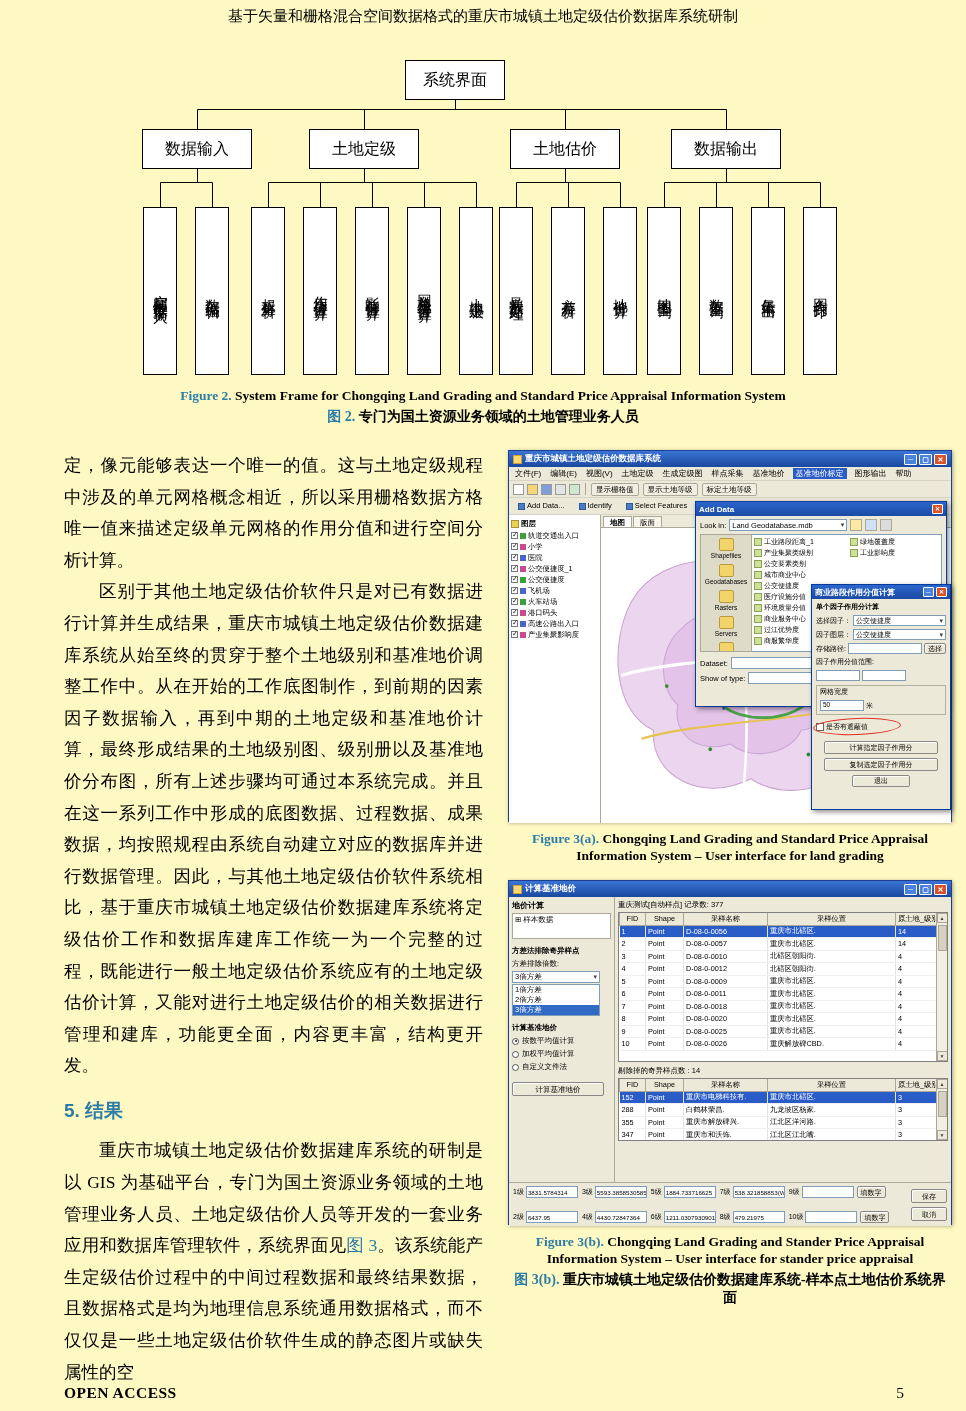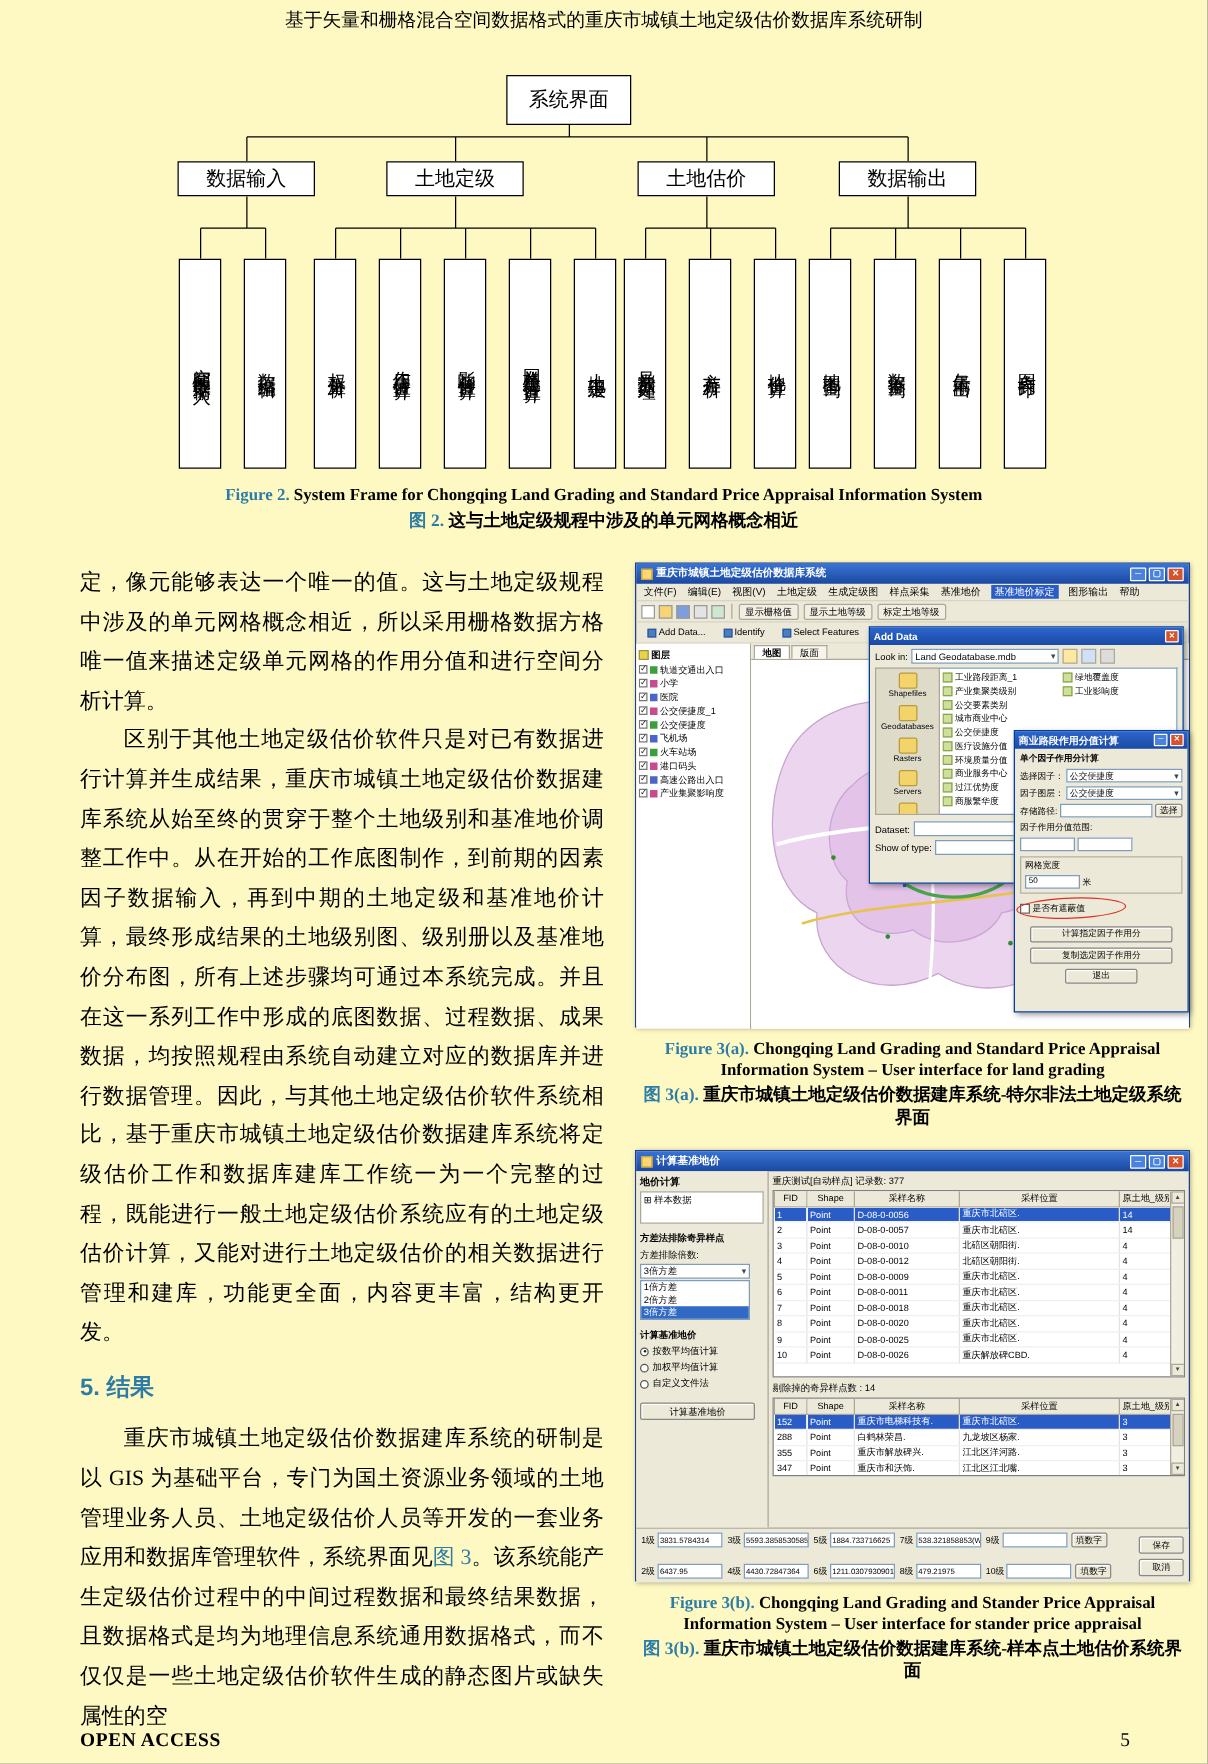--- a/index.html
+++ b/index.html
@@ -11,21 +11,21 @@
   
   .header-title { position:absolute; top:7px; left:0; width:100%; text-align:center; font-size:15px; }
   .footer { position:absolute; left:64px; right:62px; top:1384px; display:flex; justify-content:space-between; font-size:15.5px; }
   .footer-left { font-weight:bold; letter-spacing:0.5px; }
 
   
   .flowchart { position:absolute; top:52px; left:0; width:966px; height:332px; }
   .fc-lines { position:absolute; left:0; top:0; }
   .fc-box { position:absolute; border:1px solid #000; background:#fff; display:flex; align-items:center; justify-content:center; font-size:16px; }
   .fc-root { left:405px; top:8px; width:100px; height:40px; }
-  .fc-l2 { top:77px; width:110px; height:28px; }
+  .fc-l2 { top:77px; width:110px; height:40px; }
   .fc-children { position:absolute; top:155px; display:flex; gap:18px; }
   .fc-children .fc-box { position:static; }
   .fc-vbox { width:34px; height:168px; writing-mode:vertical-rl; text-orientation:upright; font-size:14.5px; letter-spacing:2px; }
 
   .fig2-captions { position:absolute; top:388px; left:0; width:100%; text-align:center; }
   .cap-en { font-size:13.5px; font-weight:bold; }
   .cap-cn { font-size:14px; font-weight:bold; margin-top:4px; }
   .fig-cap { text-align:center; margin-top:8px; }
   .fig-cap .cap-en { line-height:17px; }
   .fig-cap .cap-cn { line-height:18px; }
@@ -218,21 +218,21 @@
 
     <div class="fc-box fc-vbox">地图查询</div>
         <div class="fc-box fc-vbox">数据查询</div>
         <div class="fc-box fc-vbox">矢量输出</div>
         <div class="fc-box fc-vbox">图表打印</div>
       </div>
   </div>
 
   <div class="fig2-captions">
     <div class="cap-en"><span class="accent">Figure 2.</span> <span>System Frame for Chongqing Land Grading and Standard Price Appraisal Information System</span></div>
-    <div class="cap-cn"><span class="accent">图 2.</span> <span>这与土地定级规程中涉及的单元网格概念相近</span></div>
+    <div class="cap-cn"><span class="accent">图 2.</span> <span>专门为国土资源业务领域的土地管理业务人员</span></div>
   </div>
 
   <div class="col-left">
     <p class="body-para">定，像元能够表达一个唯一的值。这与土地定级规程中涉及的单元网格概念相近，所以采用栅格数据方格唯一值来描述定级单元网格的作用分值和进行空间分析计算。</p>
     <p class="body-para indent">区别于其他土地定级估价软件只是对已有数据进行计算并生成结果，重庆市城镇土地定级估价数据建库系统从始至终的贯穿于整个土地级别和基准地价调整工作中。从在开始的工作底图制作，到前期的因素因子数据输入，再到中期的土地定级和基准地价计算，最终形成结果的土地级别图、级别册以及基准地价分布图，所有上述步骤均可通过本系统完成。并且在这一系列工作中形成的底图数据、过程数据、成果数据，均按照规程由系统自动建立对应的数据库并进行数据管理。因此，与其他土地定级估价软件系统相比，基于重庆市城镇土地定级估价数据建库系统将定级估价工作和数据库建库工作统一为一个完整的过程，既能进行一般土地定级估价系统应有的土地定级估价计算，又能对进行土地定级估价的相关数据进行管理和建库，功能更全面，内容更丰富，结构更开发。</p>
     <h2 class="section-heading accent">5. 结果</h2>
     <p class="body-para indent"><span>重庆市城镇土地定级估价数据建库系统的研制是以 GIS 为基础平台，专门为国土资源业务领域的土地管理业务人员、土地定级估价人员等开发的一套业务应用和数据库管理软件，系统界面见</span><span class="link accent">图 3</span><span>。该系统能产生定级估价过程中的中间过程数据和最终结果数据，且数据格式是均为地理信息系统通用数据格式，而不仅仅是一些土地定级估价软件生成的静态图片或缺失属性的空</span></p>
   </div>
 
   <div class="col-right">
@@ -587,21 +587,20 @@
                 <span></span>
                 <span class="combo-arrow">▾</span>
               </span>
           </div>
         </div>
       </div>
     </div>
 
     <div class="fig-cap">
       <div class="cap-en"><span class="accent">Figure 3(a).</span> <span>Chongqing Land Grading and Standard Price Appraisal Information System – User interface for land grading</span></div>
-      <div class="cap-cn"><span class="accent">图 3(a).</span> <span>重庆市城镇土地定级估价数据建库系统-特尔非法土地定级系统界面</span></div>
     </div>
 
     <div class="win" style="height:345px; margin-top:16px">
       <div class="titlebar">
         <span class="app-icon"></span>
         <span class="title-text">计算基准地价</span>
         <span class="win-btns">
           <span class="win-btn">─</span>
           <span class="win-btn">▢</span>
           <span class="win-btn close">✕</span>

